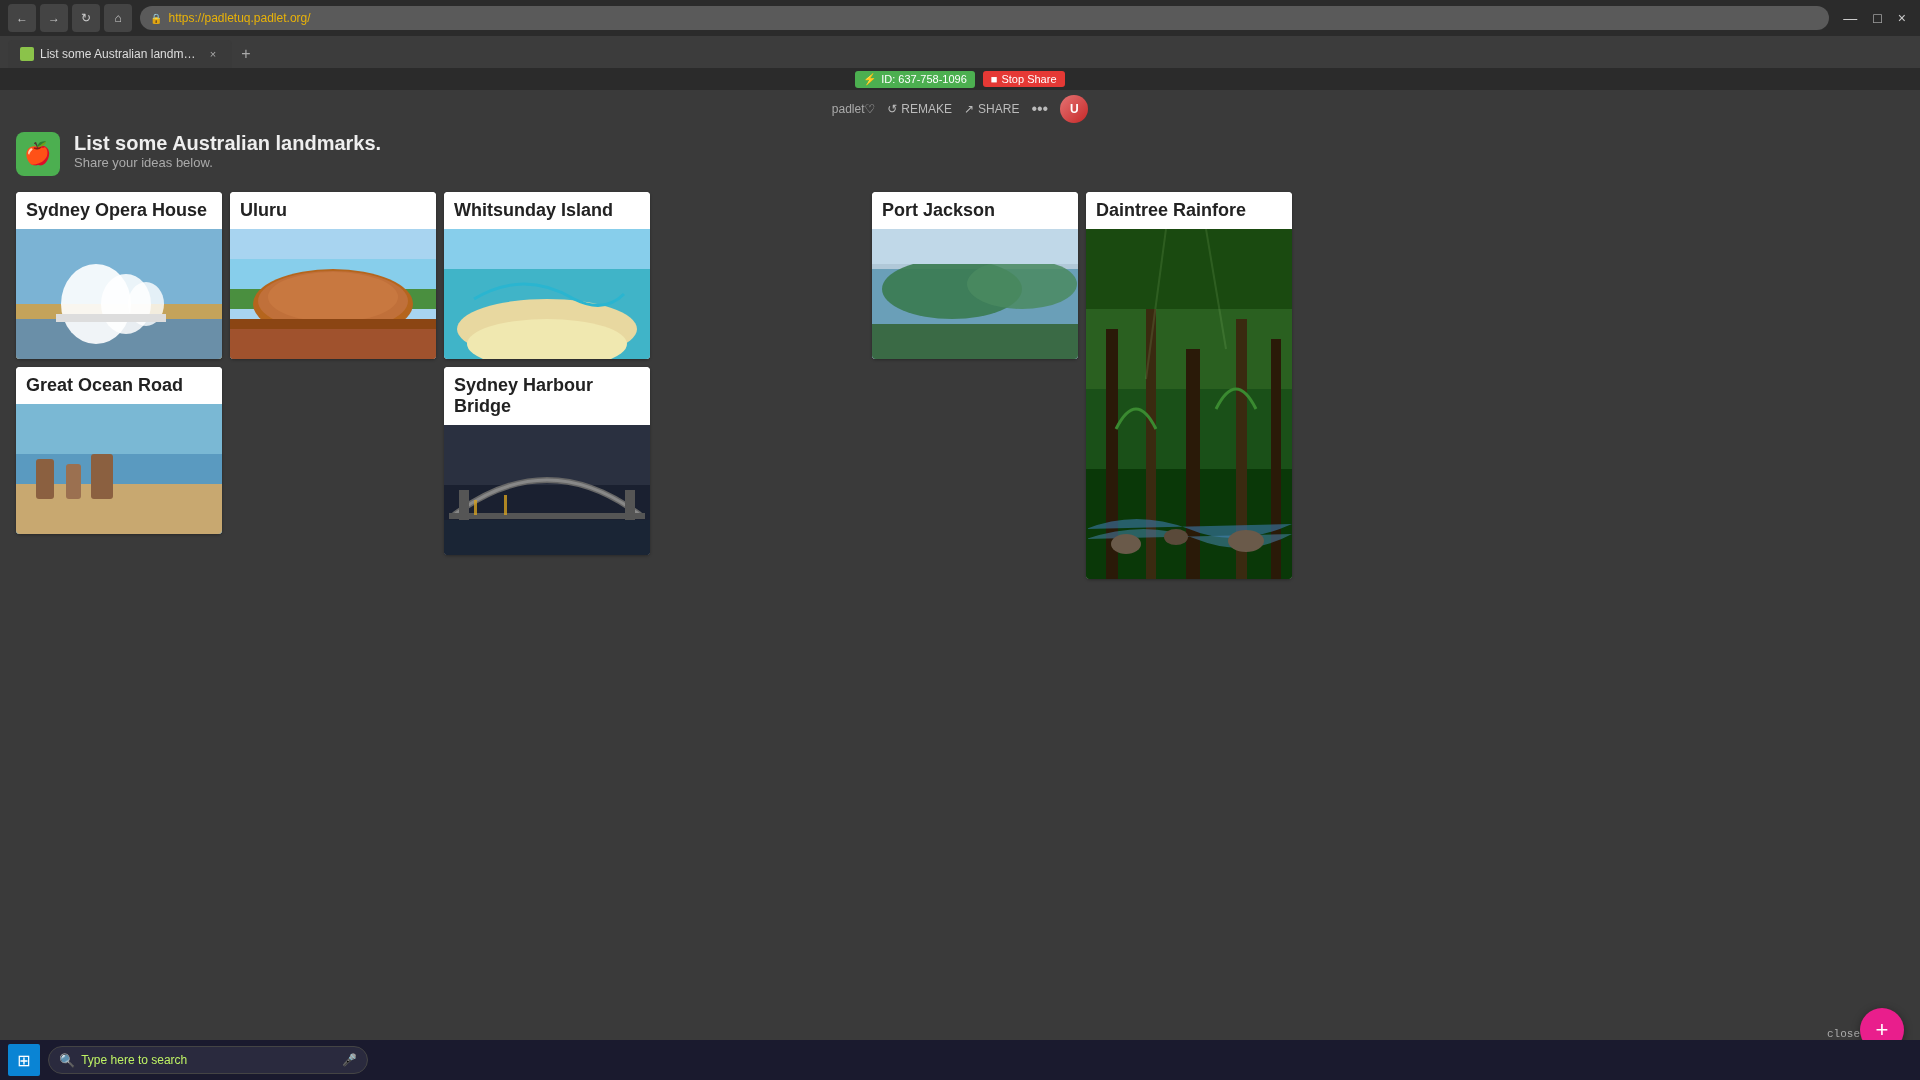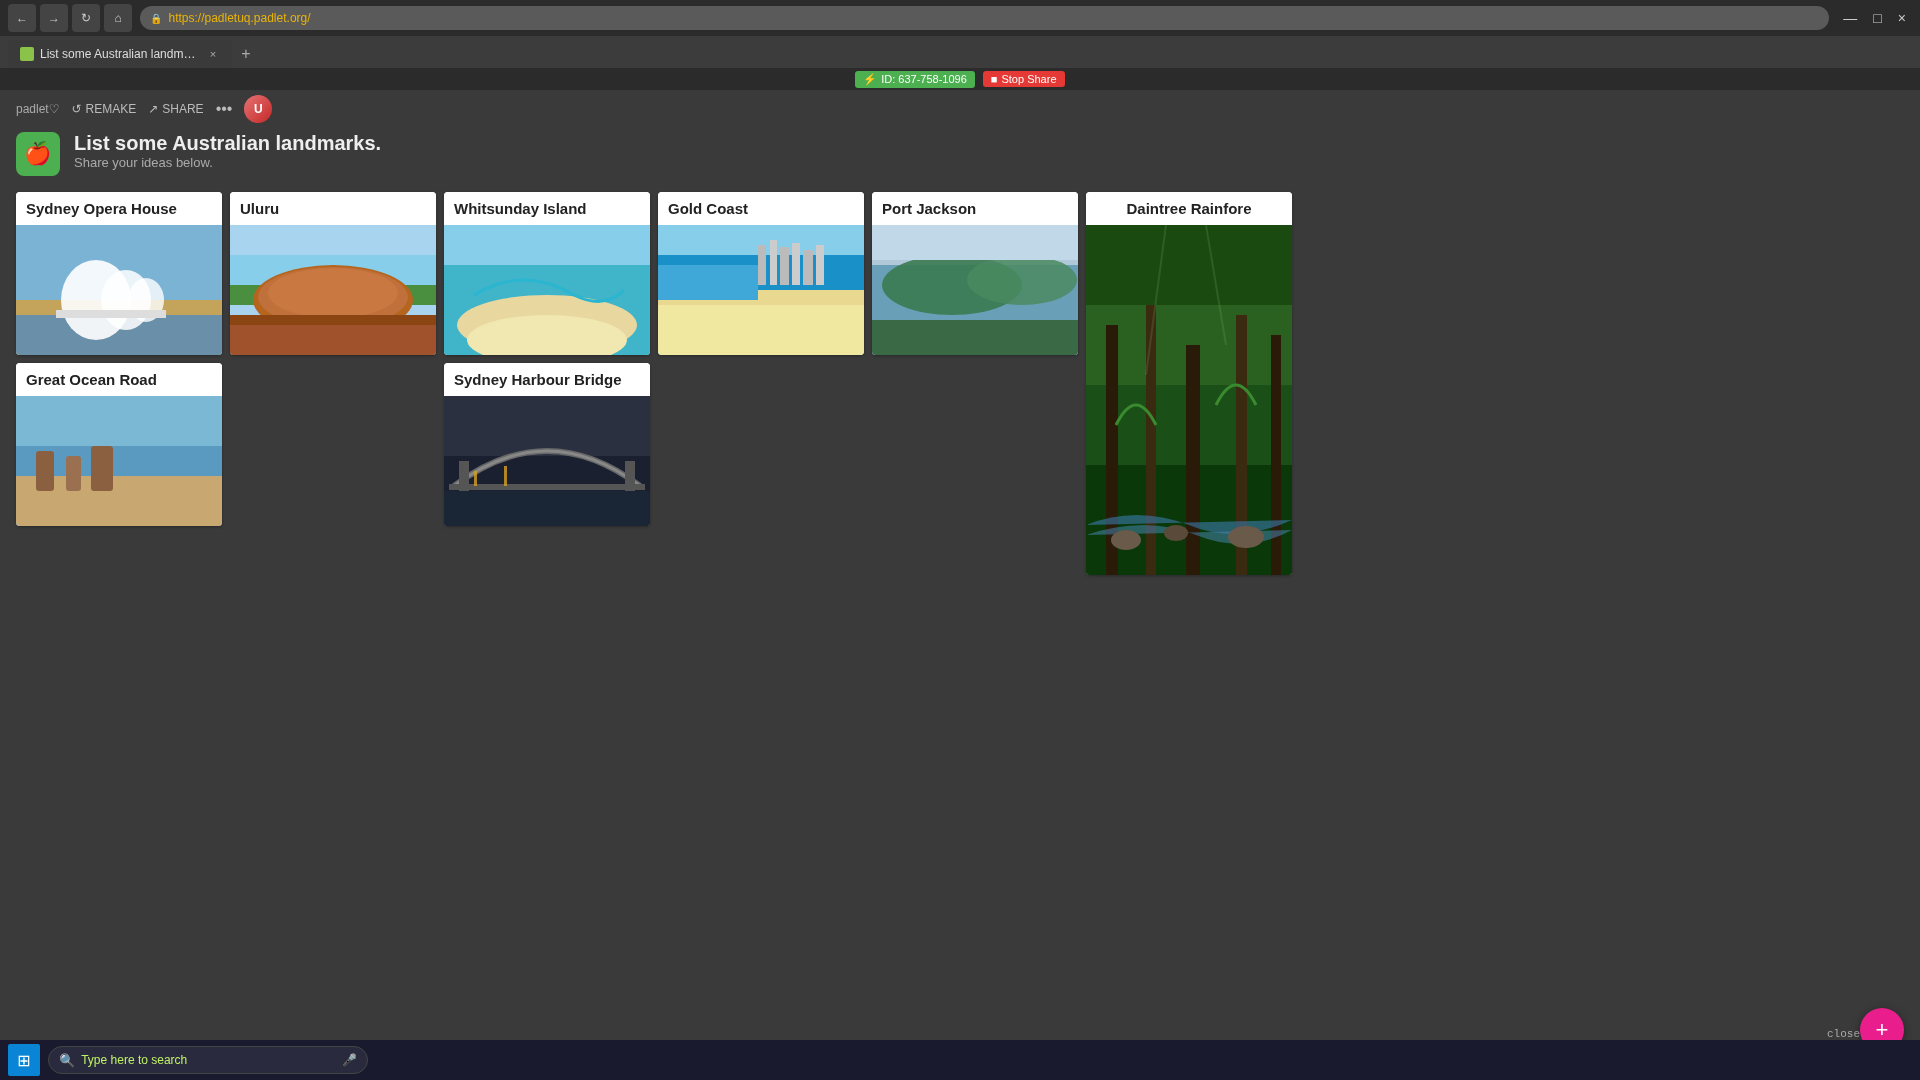--- a/index.html
+++ b/index.html
@@ -103,21 +103,21 @@
       background: none; border: none; color: #ccc; font-size: 14px; cursor: pointer; padding: 0 6px;
     }
 
     
     .padlet-header {
       background: #3a3a3a;
       padding: 8px 16px 0 16px;
       height: 30px;
       display: flex;
       align-items: center;
-      justify-content: flex-start;
+      justify-content: center;
     }
     .padlet-brand {
       color: #aaa;
       font-size: 12px;
     }
     .padlet-actions {
       display: flex;
       align-items: center;
       gap: 12px;
     }
@@ -179,21 +179,21 @@
     }
     .card {
       background: #fff;
       border-radius: 4px;
       overflow: hidden;
       margin-bottom: 8px;
       box-shadow: 0 1px 3px rgba(0,0,0,0.3);
     }
     .card-title {
       padding: 8px 10px;
-      font-size: 15px;
+      font-size: 18px;
       font-weight: 600;
       color: #222;
       background: #fff;
     }
 
     
     .card-image-svg {
       width: 100%;
       height: 130px;
       display: block;
@@ -427,39 +427,20 @@
 
           <rect y="95" width="206" height="35" fill="#1a2535"></rect>
 
           <rect x="30" y="75" width="3" height="15" fill="#d4a020" opacity="0.8"></rect>
           <rect x="60" y="70" width="3" height="20" fill="#d4a020" opacity="0.8"></rect>
         </svg>
       </div>
     </div>
 
     <div class="card-column">
-      <div class="card">
-        <div class="card-title">Gold Coast</div>
-        <svg class="card-image-svg" viewBox="0 0 206 130">
-          <rect width="206" height="130" fill="#87ceeb"></rect>
-          <rect y="30" width="206" height="40" fill="#1a90c8"></rect>
-
-          <rect x="100" y="20" width="8" height="40" fill="#bbb"></rect>
-          <rect x="112" y="15" width="7" height="45" fill="#ccc"></rect>
-          <rect x="122" y="22" width="9" height="38" fill="#bbb"></rect>
-          <rect x="134" y="18" width="8" height="42" fill="#ccc"></rect>
-          <rect x="145" y="25" width="10" height="35" fill="#bbb"></rect>
-          <rect x="158" y="20" width="8" height="40" fill="#ccc"></rect>
-
-          <rect y="65" width="206" height="30" fill="#e8d890"></rect>
-          <rect y="80" width="206" height="50" fill="#f0e8a0"></rect>
-
-          <rect y="40" width="100" height="35" fill="#40a8d8"></rect>
-        </svg>
-      </div>
     </div>
 
     <div class="card-column">
       <div class="card">
         <div class="card-title">Port Jackson</div>
         <svg class="card-image-svg" viewBox="0 0 206 130">
           <rect width="206" height="130" fill="#b0c8d8"></rect>
 
           <rect y="40" width="206" height="90" fill="#6a9fb8"></rect>
 
@@ -467,21 +448,21 @@
           <ellipse cx="150" cy="55" rx="55" ry="25" fill="#4a8a60" opacity="0.85"></ellipse>
           <rect y="95" width="206" height="35" fill="#3a6a45"></rect>
 
           <rect y="0" width="206" height="35" fill="#c0d8e8"></rect>
         </svg>
       </div>
     </div>
 
 
     <div class="card-column">
-      <div class="card" style="height: auto; text-align: center;">
+      <div class="card" style="height: auto;">
         <div class="card-title">Daintree Rainfore</div>
         <svg class="card-image-svg" viewBox="0 0 206 350" style="height:350px;">
           <rect width="206" height="350" fill="#0a3808"></rect>
 
           <rect y="0" width="206" height="100" fill="#1a4a10"></rect>
           <rect y="80" width="206" height="100" fill="#2a6020"></rect>
           <rect y="160" width="206" height="100" fill="#1a5018"></rect>
           <rect y="240" width="206" height="110" fill="#0a3808"></rect>
 
           <rect x="20" y="100" width="12" height="250" fill="#2a1a08"></rect>

